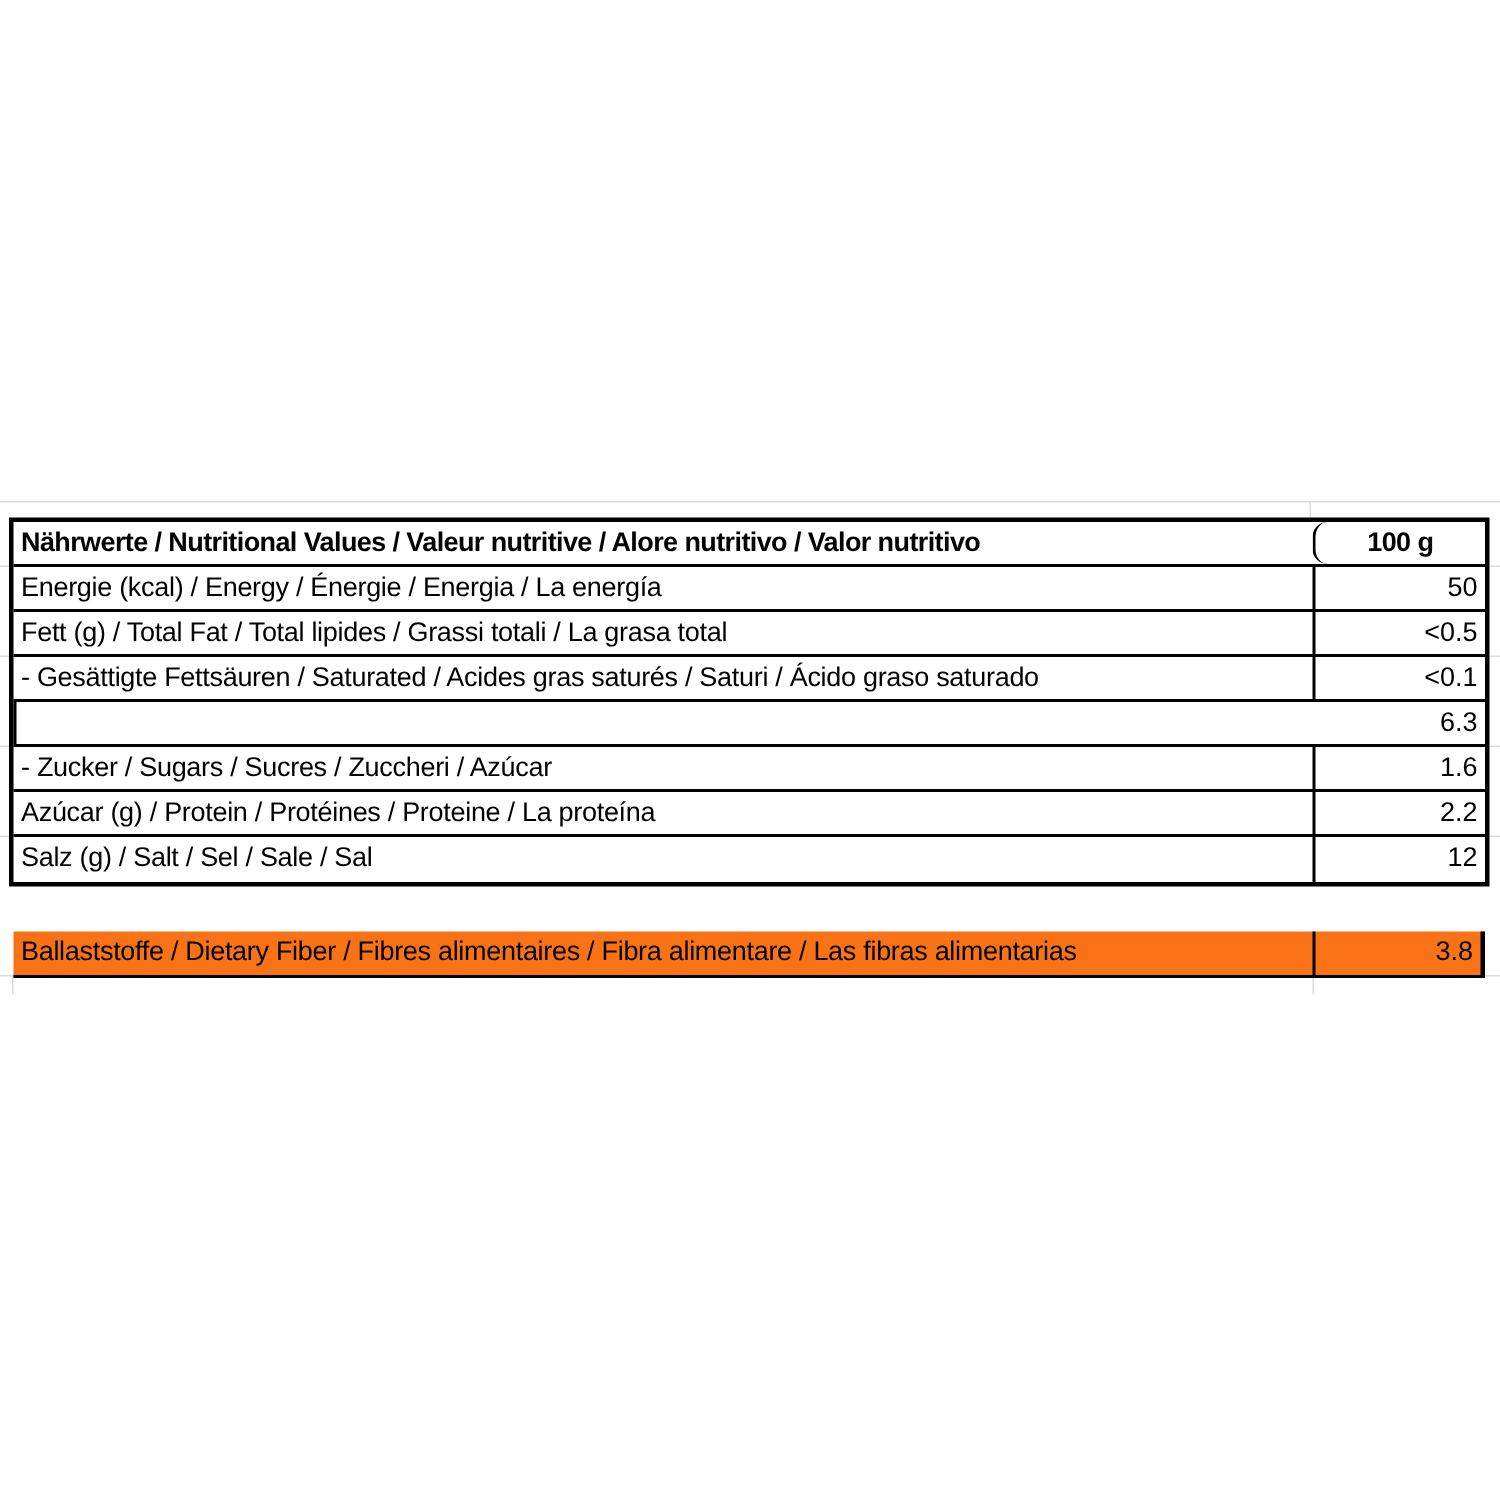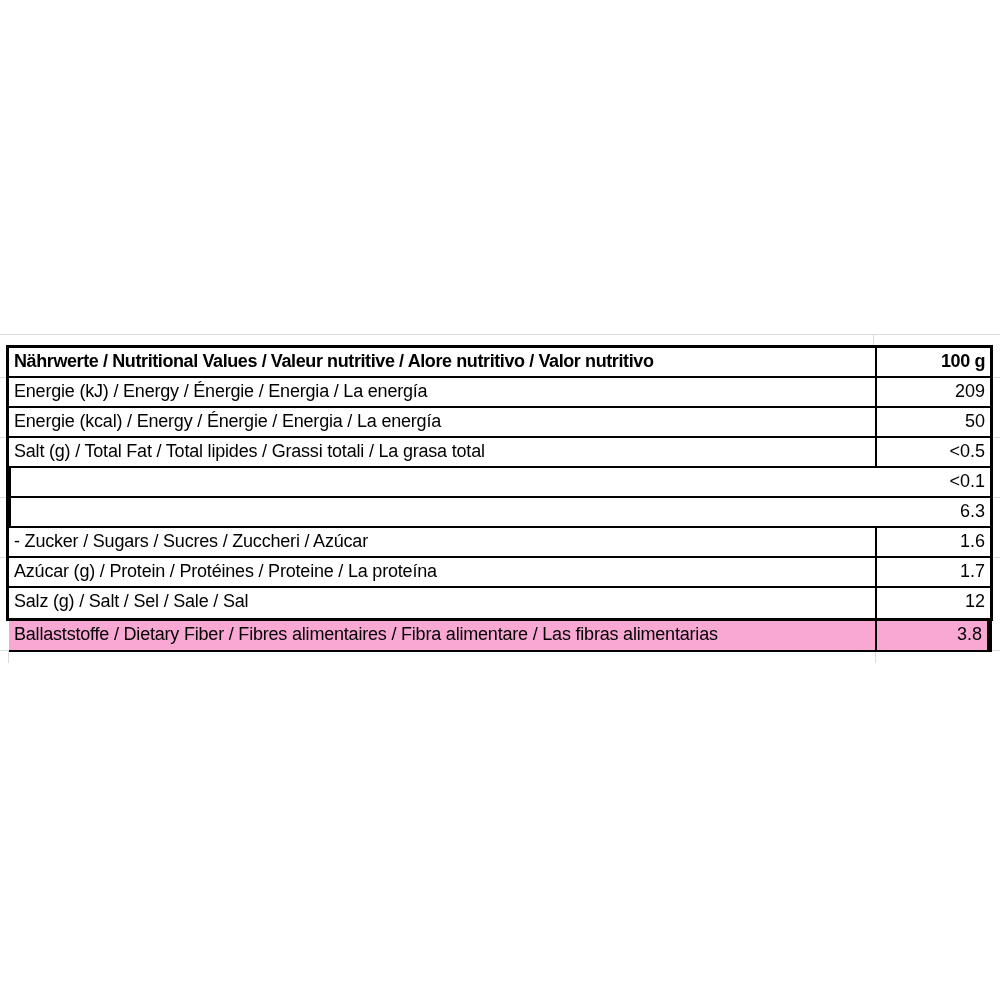--- a/index.html
+++ b/index.html
@@ -50,32 +50,32 @@
     width: 866px;
     padding-left: 5px;
     letter-spacing: -0.2px;
   }
   .cell.value {
     flex: 1;
     border-left: 2px solid #000000;
     text-align: right;
     padding-right: 5px;
   }
-  .trow.header .cell { font-weight: bold; letter-spacing: -0.4px; }
-  .trow.header .cell.value { text-align: right; padding-left: 5px; }
+  .trow.header .cell { font-weight: bold; letter-spacing: -0.4px; border-radius: 10px; }
+  .trow.header .cell.value { text-align: center; padding-left: 5px; }
 
   
   .outside-row {
     position: absolute;
     left: 9px; top: 621px;
     width: 978px;
     height: 29px;
     display: flex;
-    border-right: 5px solid #000000;
-    background: #f9a8d4;
+    border-right: 3px solid #000000;
+    background: #f97316;
     box-sizing: content-box;
     justify-content: flex-end;
   }
   .outside-row .cell.label { width: 866px; }
 </style>
 </head>
 <body>
 
 <div class="sheet">
 
@@ -93,51 +93,48 @@
   <div class="gridline gl-stub-l gl-y3"></div>
   <div class="gridline gl-stub-l gl-y4"></div>
 
   <div class="nutri-table">
 
     <div class="trow header">
       <div class="cell label">Nährwerte / Nutritional Values / Valeur nutritive / Alore nutritivo / Valor nutritivo</div>
       <div class="cell value">100 g</div>
     </div>
 
-    <div class="trow">
-      <div class="cell label">Energie (kJ) / Energy / Énergie / Energia / La energía</div>
-      <div class="cell value">209</div>
-    </div>
 
     <div class="trow">
       <div class="cell label">Energie (kcal) / Energy / Énergie / Energia / La energía</div>
       <div class="cell value">50</div>
     </div>
 
     <div class="trow">
-      <div class="cell label">Salt (g) / Total Fat / Total lipides / Grassi totali / La grasa total</div>
+      <div class="cell label">Fett (g) / Total Fat / Total lipides / Grassi totali / La grasa total</div>
       <div class="cell value">&lt;0.5</div>
     </div>
 
     <div class="trow">
+      <div class="cell label">- Gesättigte Fettsäuren / Saturated / Acides gras saturés / Saturi / Ácido graso saturado</div>
       <div class="cell value">&lt;0.1</div>
     </div>
 
     <div class="trow">
       <div class="cell value">6.3</div>
     </div>
 
     <div class="trow">
       <div class="cell label">- Zucker / Sugars / Sucres / Zuccheri / Azúcar</div>
       <div class="cell value">1.6</div>
     </div>
 
     <div class="trow">
       <div class="cell label">Azúcar (g) / Protein / Protéines / Proteine / La proteína</div>
-      <div class="cell value">1.7</div>
+      <div class="cell value">2.2</div>
     </div>
 
     <div class="trow">
       <div class="cell label">Salz (g) / Salt / Sel / Sale / Sal</div>
       <div class="cell value">12</div>
     </div>
 
   </div>
 
   <div class="trow outside-row">

